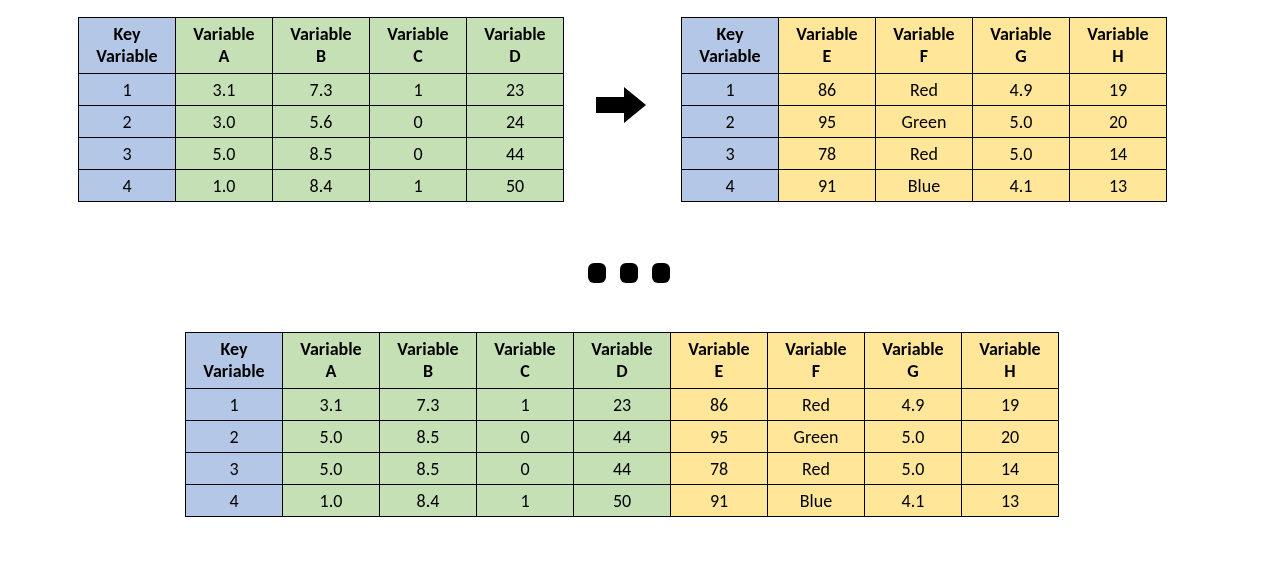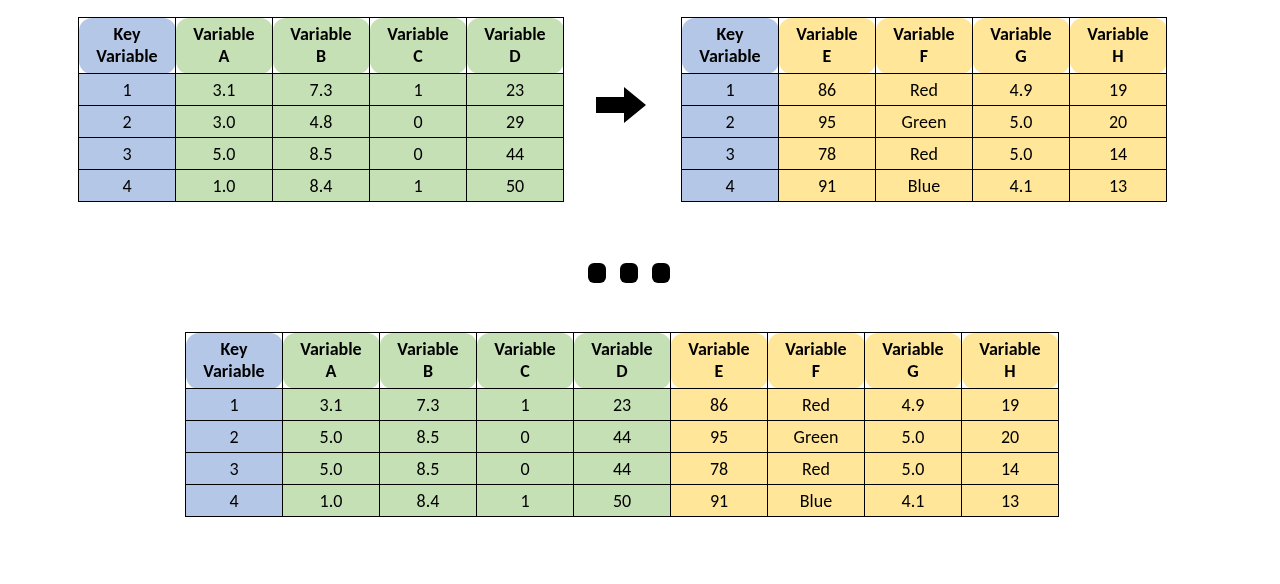--- a/index.html
+++ b/index.html
@@ -21,21 +21,20 @@
     font-size: 18px;
     padding: 0;
     height: 32px;
     box-sizing: border-box;
   }
   .tbl th {
     font-weight: bold;
     height: 56px;
     line-height: 1.2;
     padding: 4px 0;
-    border-radius: 13px;
   }
   .key-col   { background: #b4c7e7; width: 97px; }
   .green-col { background: #c5e0b4; width: 97px; }
   .yellow-col{ background: #ffe699; width: 97px; }
 
   .arrow {
     position: absolute;
     width: 50px;
     height: 40px;
     display:flex;
@@ -73,23 +72,23 @@
   <tr>
     <td class="key-col">1</td>
     <td class="green-col">3.1</td>
     <td class="green-col">7.3</td>
     <td class="green-col">1</td>
     <td class="green-col">23</td>
   </tr>
   <tr>
     <td class="key-col">2</td>
     <td class="green-col">3.0</td>
-    <td class="green-col">4.8</td>
-    <td class="green-col">0</td>
-    <td class="green-col">29</td>
+    <td class="green-col">5.6</td>
+    <td class="green-col">0</td>
+    <td class="green-col">24</td>
   </tr>
   <tr>
     <td class="key-col">3</td>
     <td class="green-col">5.0</td>
     <td class="green-col">8.5</td>
     <td class="green-col">0</td>
     <td class="green-col">44</td>
   </tr>
   <tr>
     <td class="key-col">4</td>

